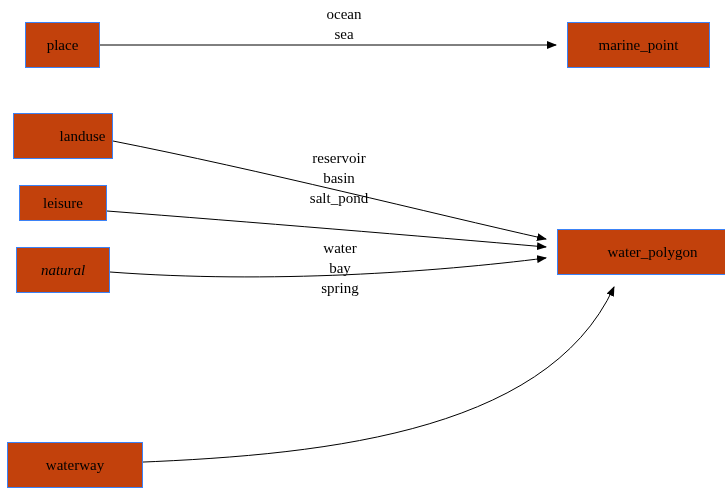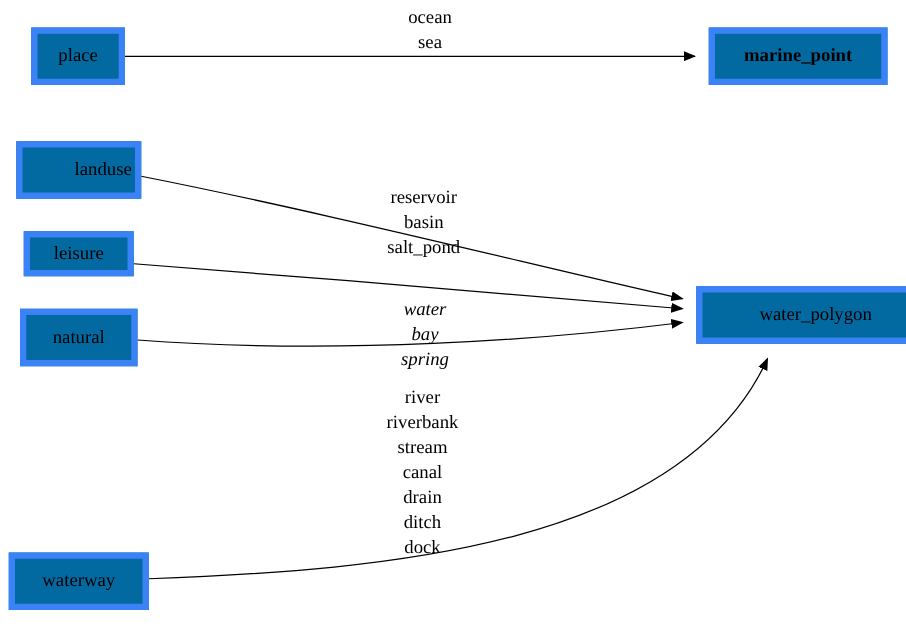--- a/index.html
+++ b/index.html
@@ -20,47 +20,47 @@
   .edges-layer {
     position: absolute;
     left: 0;
     top: 0;
     width: 725px;
     height: 499px;
   }
   .node {
     position: absolute;
     box-sizing: border-box;
-    border: 5px solid #3b82f6;
-    background: #0369a1;
+    border: 1px solid #3b82f6;
+    background: #c2410c;
     display: flex;
     align-items: center;
     justify-content: center;
     white-space: nowrap;
   }
   .edge-label {
     position: absolute;
     transform: translateX(-50%);
     text-align: center;
     white-space: pre-line;
     line-height: 20px;
   }
   
   #n-place         { left: 25px;  top: 22px;  width: 75px;  height: 46px; }
-  #n-marine_point  { left: 567px; top: 22px;  width: 143px; height: 46px; font-weight: bold; }
+  #n-marine_point  { left: 567px; top: 22px;  width: 143px; height: 46px; }
   #n-landuse       { left: 13px;  top: 113px; width: 100px; height: 46px; padding-left: 39px; }
   #n-leisure       { left: 19px;  top: 185px; width: 88px;  height: 36px; }
-  #n-natural       { left: 16px;  top: 247px; width: 94px;  height: 46px; }
-  #n-waterway      { left: 7px;   top: 442px; width: 112px; height: 46px; }
+  #n-natural       { left: 16px;  top: 247px; width: 94px;  height: 46px; font-style: italic; }
+  #n-waterway      { left: 7px;   top: 442px; width: 136px; height: 46px; }
   #n-water_polygon { left: 557px; top: 229px; width: 191px; height: 46px; }
   
   #el-place_marine_point     { left: 344px; top: 4px;   }
   #el-landuse_water_polygon  { left: 339px; top: 108px; margin-top: 40px; }
   #el-leisure_water_polygon  { left: 337px; top: 200px; }
-  #el-natural_water_polygon  { left: 340px; top: 238px; font-style: italic; }
+  #el-natural_water_polygon  { left: 340px; top: 238px; }
   #el-waterway_water_polygon { left: 338px; top: 308px; }
 </style>
 </head>
 <body>
 
 <div class="canvas">
 
   <svg class="edges-layer" viewBox="0 0 725 499" xmlns="http://www.w3.org/2000/svg">
     <defs>
       <marker id="arrow" markerWidth="10" markerHeight="8" refX="9" refY="4" orient="auto" markerUnits="userSpaceOnUse">
@@ -83,21 +83,14 @@
   <div class="node" id="n-water_polygon">water_polygon</div>
 
   <div class="edge-label" id="el-place_marine_point">ocean
 sea</div>
   <div class="edge-label" id="el-landuse_water_polygon">reservoir
 basin
 salt_pond</div>
   <div class="edge-label" id="el-natural_water_polygon">water
 bay
 spring</div>
-  <div class="edge-label" id="el-waterway_water_polygon">river
-riverbank
-stream
-canal
-drain
-ditch
-dock</div>
 
 </div>
 
 </body></html>

